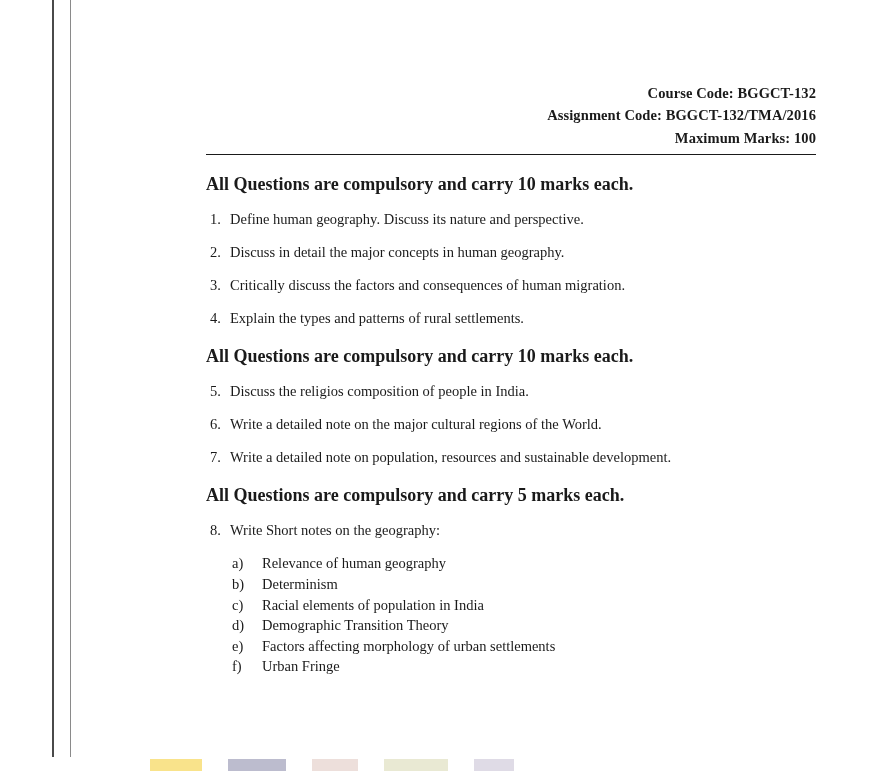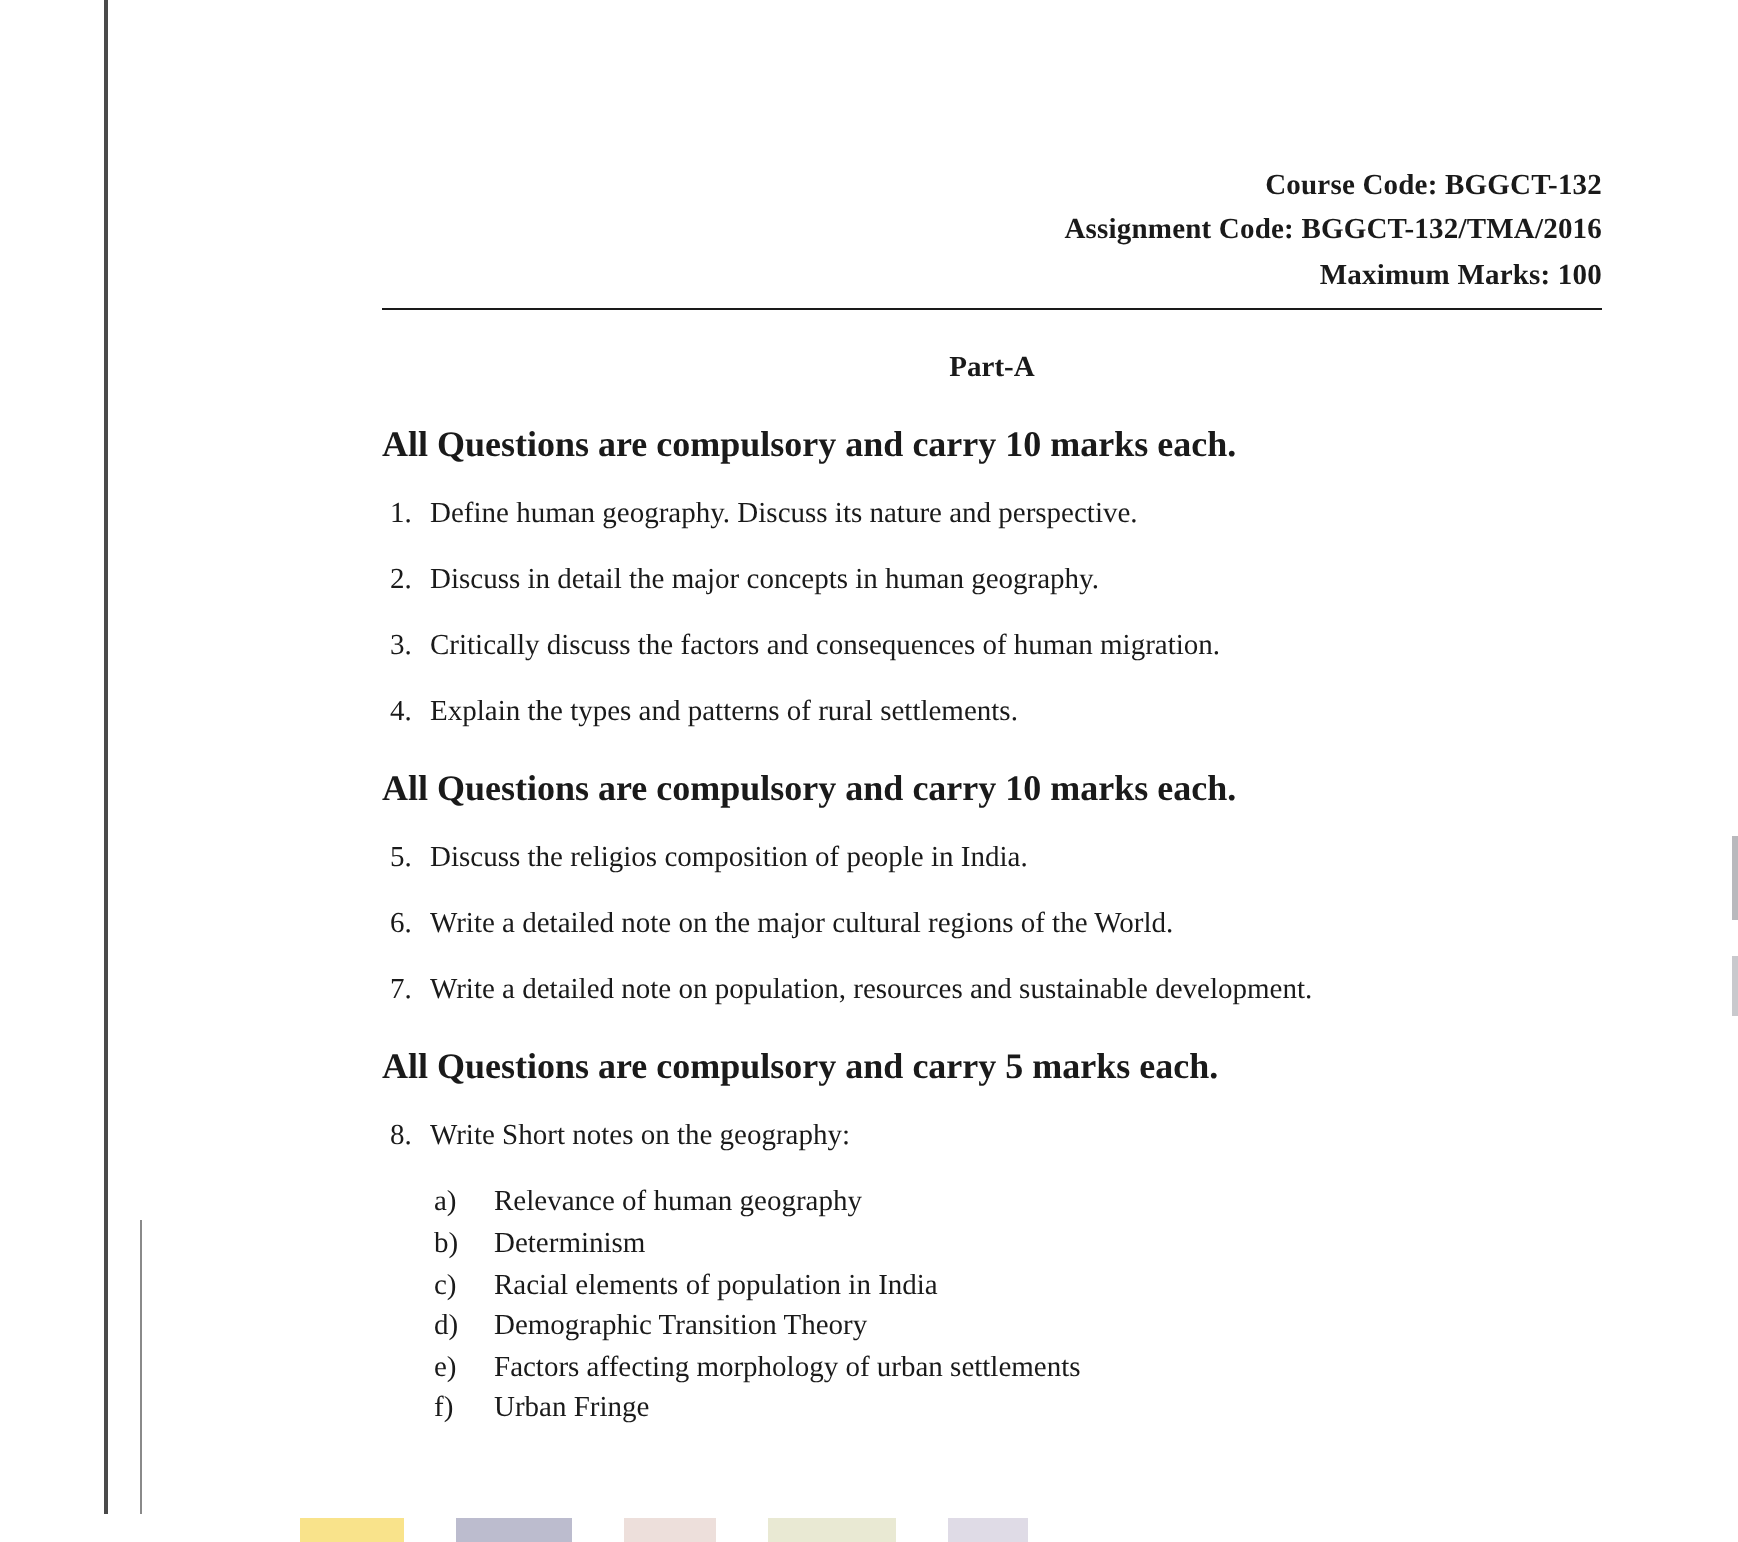--- a/index.html
+++ b/index.html
@@ -77,21 +77,21 @@
     height: 12px;
   }
   .bb.y { background: #f2c200; width: 52px; }
   .bb.b { background: #6d6d95; width: 58px; }
   .bb.r { background: #d9b9b0; width: 46px; }
   .bb.g { background: #cfcfa0; width: 64px; }
   .bb.p { background: #b9b0c8; width: 40px; }
 
   .page {
     position: absolute;
-    left: 59px;
+    left: 74px;
     top: 0;
     width: 796px;
     height: 610px;
     background: #ffffff;
     font-family: Liberation Serif, serif;
   }
   .doc {
     position: absolute;
     left: 132px;
     top: 82px;
@@ -176,21 +176,20 @@
 <div class="page">
   <div class="doc">
 
     <div class="header-block">
       <div>Course Code: BGGCT-132</div>
       <div>Assignment Code: BGGCT-132/TMA/2016</div>
       <div>Maximum Marks: 100</div>
     </div>
     <hr class="rule">
 
-    <div class="part-title">Part-A</div>
     <div class="instruction">All Questions are compulsory and carry 10 marks each.</div>
     <ol class="qlist">
       <li>
         <span class="qnum">1.</span>
         <span class="qtext">Define human geography. Discuss its nature and perspective.</span>
       </li>
       <li>
         <span class="qnum">2.</span>
         <span class="qtext">Discuss in detail the major concepts in human geography.</span>
       </li>

